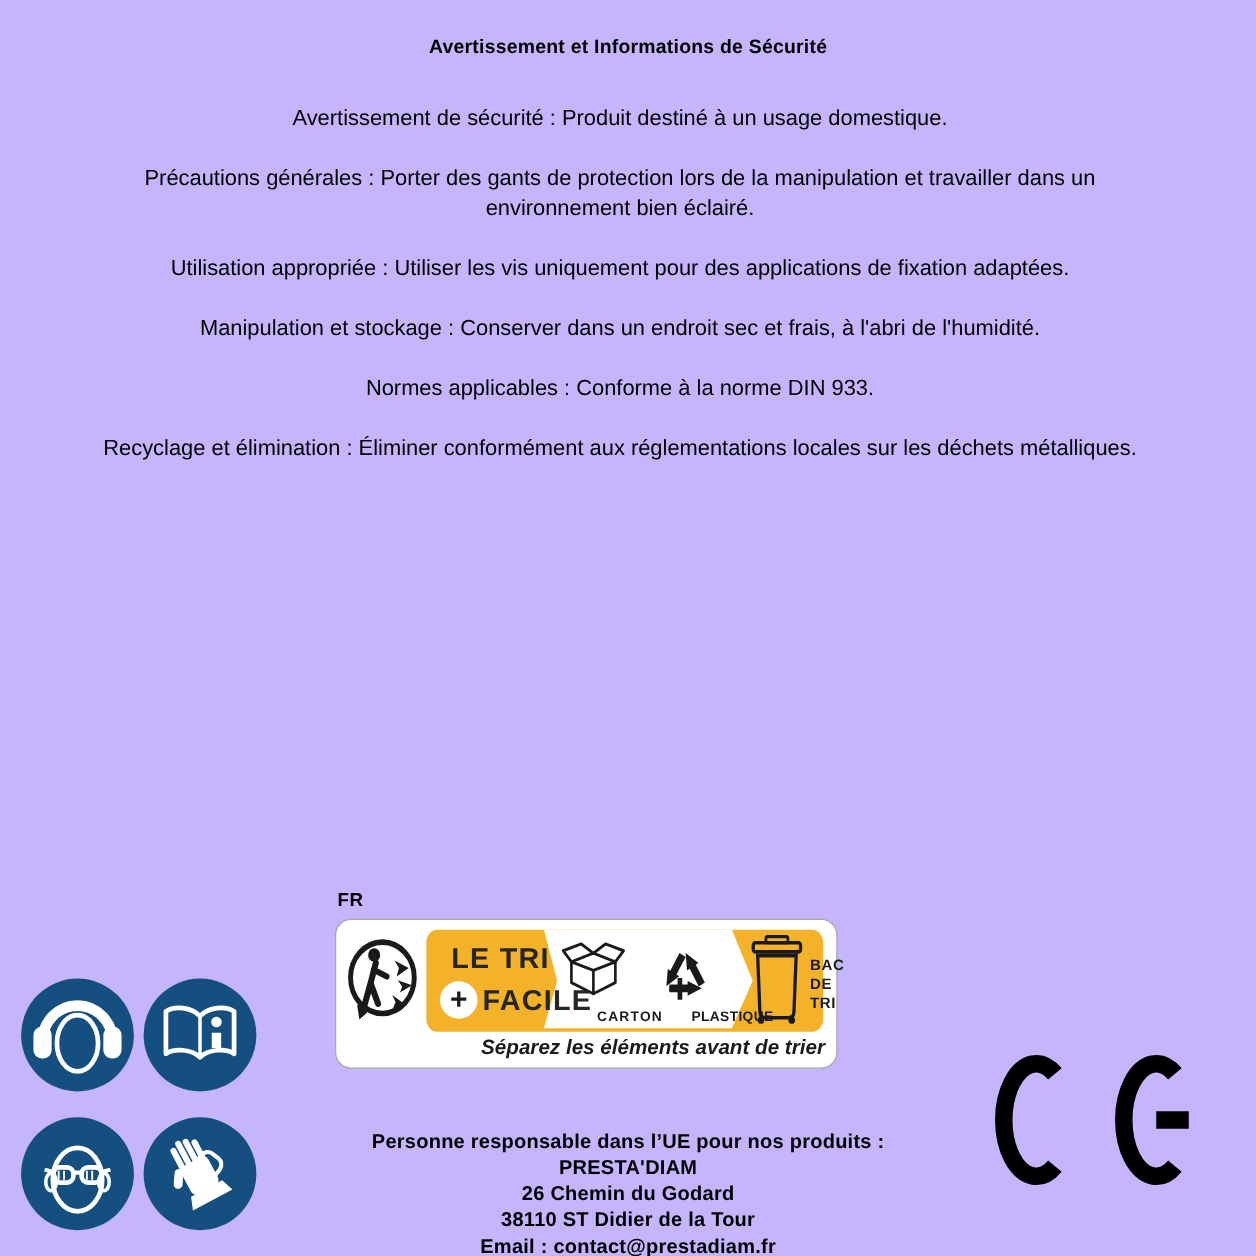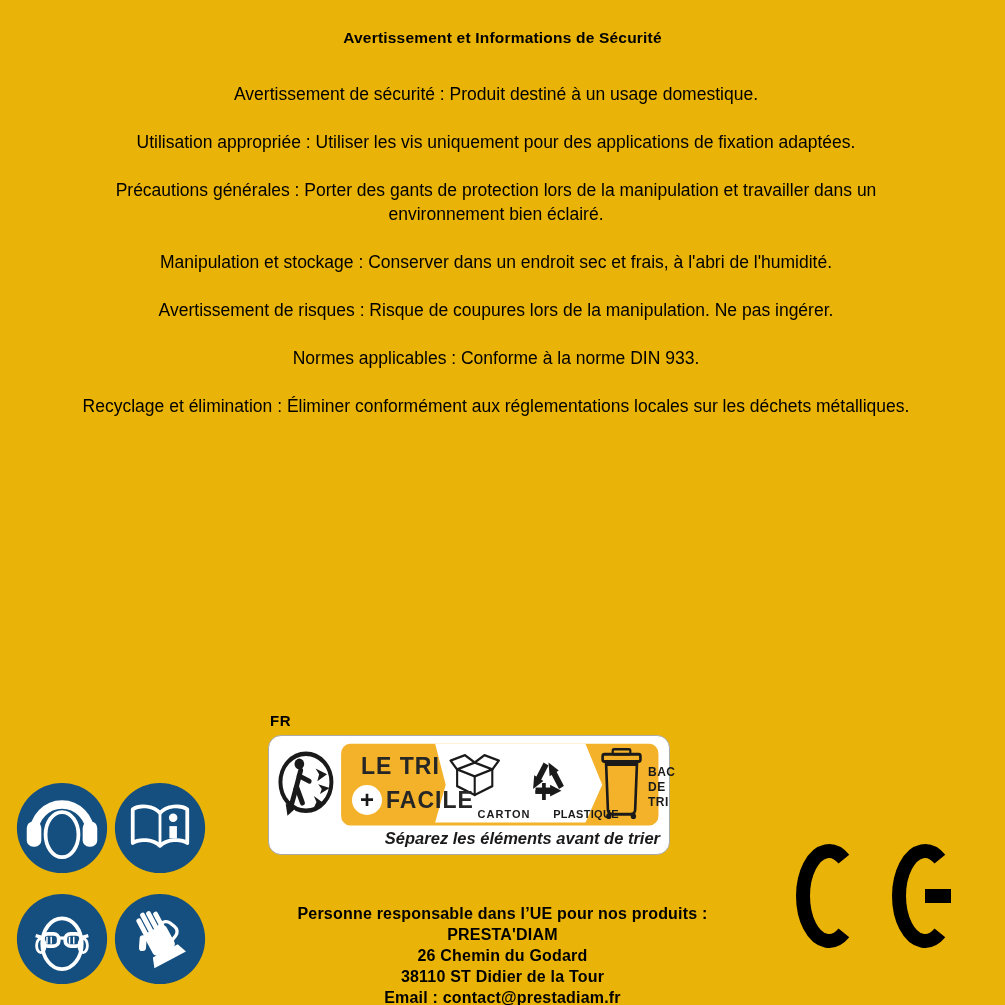--- a/index.html
+++ b/index.html
@@ -1,18 +1,18 @@
 <!DOCTYPE html>
 <html><head>
 <meta charset="utf-8">
 <style>
   * { margin:0; padding:0; box-sizing:border-box; }
   html,body { background:#ffffff; }
   body { font-family:"Liberation Sans", sans-serif; color:#000; }
-  .sheet { position:relative; width:1005px; height:1005px; background:#eab308; overflow:hidden; }
+  .sheet { position:relative; width:1005px; height:1005px; background:#c4b5fd; overflow:hidden; }
 
   .title { position:absolute; top:29px; left:0; width:100%; text-align:center;
            font-size:15.5px; font-weight:bold; letter-spacing:.2px; }
 
   .paragraphs { position:absolute; left:72px; top:82px; width:848px;
                 font-size:17.5px; line-height:24px; }
   .paragraphs p { margin:0 0 24px 0;text-align:center; }
 
   
   .icon-grid { position:absolute; left:15px; top:781px;
@@ -51,24 +51,23 @@
 </style>
 </head>
 <body>
 
 <div class="sheet">
 
   <div class="title">Avertissement et Informations de Sécurité</div>
 
   <div class="paragraphs">
     <p>Avertissement de sécurité : Produit destiné à un usage domestique.</p>
+    <p>Précautions générales : Porter des gants de protection lors de la manipulation et travailler dans un environnement bien éclairé.</p>
     <p>Utilisation appropriée : Utiliser les vis uniquement pour des applications de fixation adaptées.</p>
-    <p>Précautions générales : Porter des gants de protection lors de la manipulation et travailler dans un environnement bien éclairé.</p>
     <p>Manipulation et stockage : Conserver dans un endroit sec et frais, à l'abri de l'humidité.</p>
-    <p>Avertissement de risques : Risque de coupures lors de la manipulation. Ne pas ingérer.</p>
     <p>Normes applicables : Conforme à la norme DIN 933.</p>
     <p>Recyclage et élimination : Éliminer conformément aux réglementations locales sur les déchets métalliques.</p>
   </div>
 
   <div class="icon-grid">
     <svg width="94" height="94" viewBox="0 0 100 100">
       <circle cx="50" cy="50" r="48" fill="#154F80"></circle>
       <path d="M20,56 A30,31 0 1 1 80,56" fill="none" stroke="#fff" stroke-width="9"></path>
       <ellipse cx="50" cy="57" rx="17.5" ry="24" fill="#154F80" stroke="#fff" stroke-width="4"></ellipse>
       <rect x="12.5" y="43" width="15.5" height="27" rx="7" fill="#fff"></rect>

